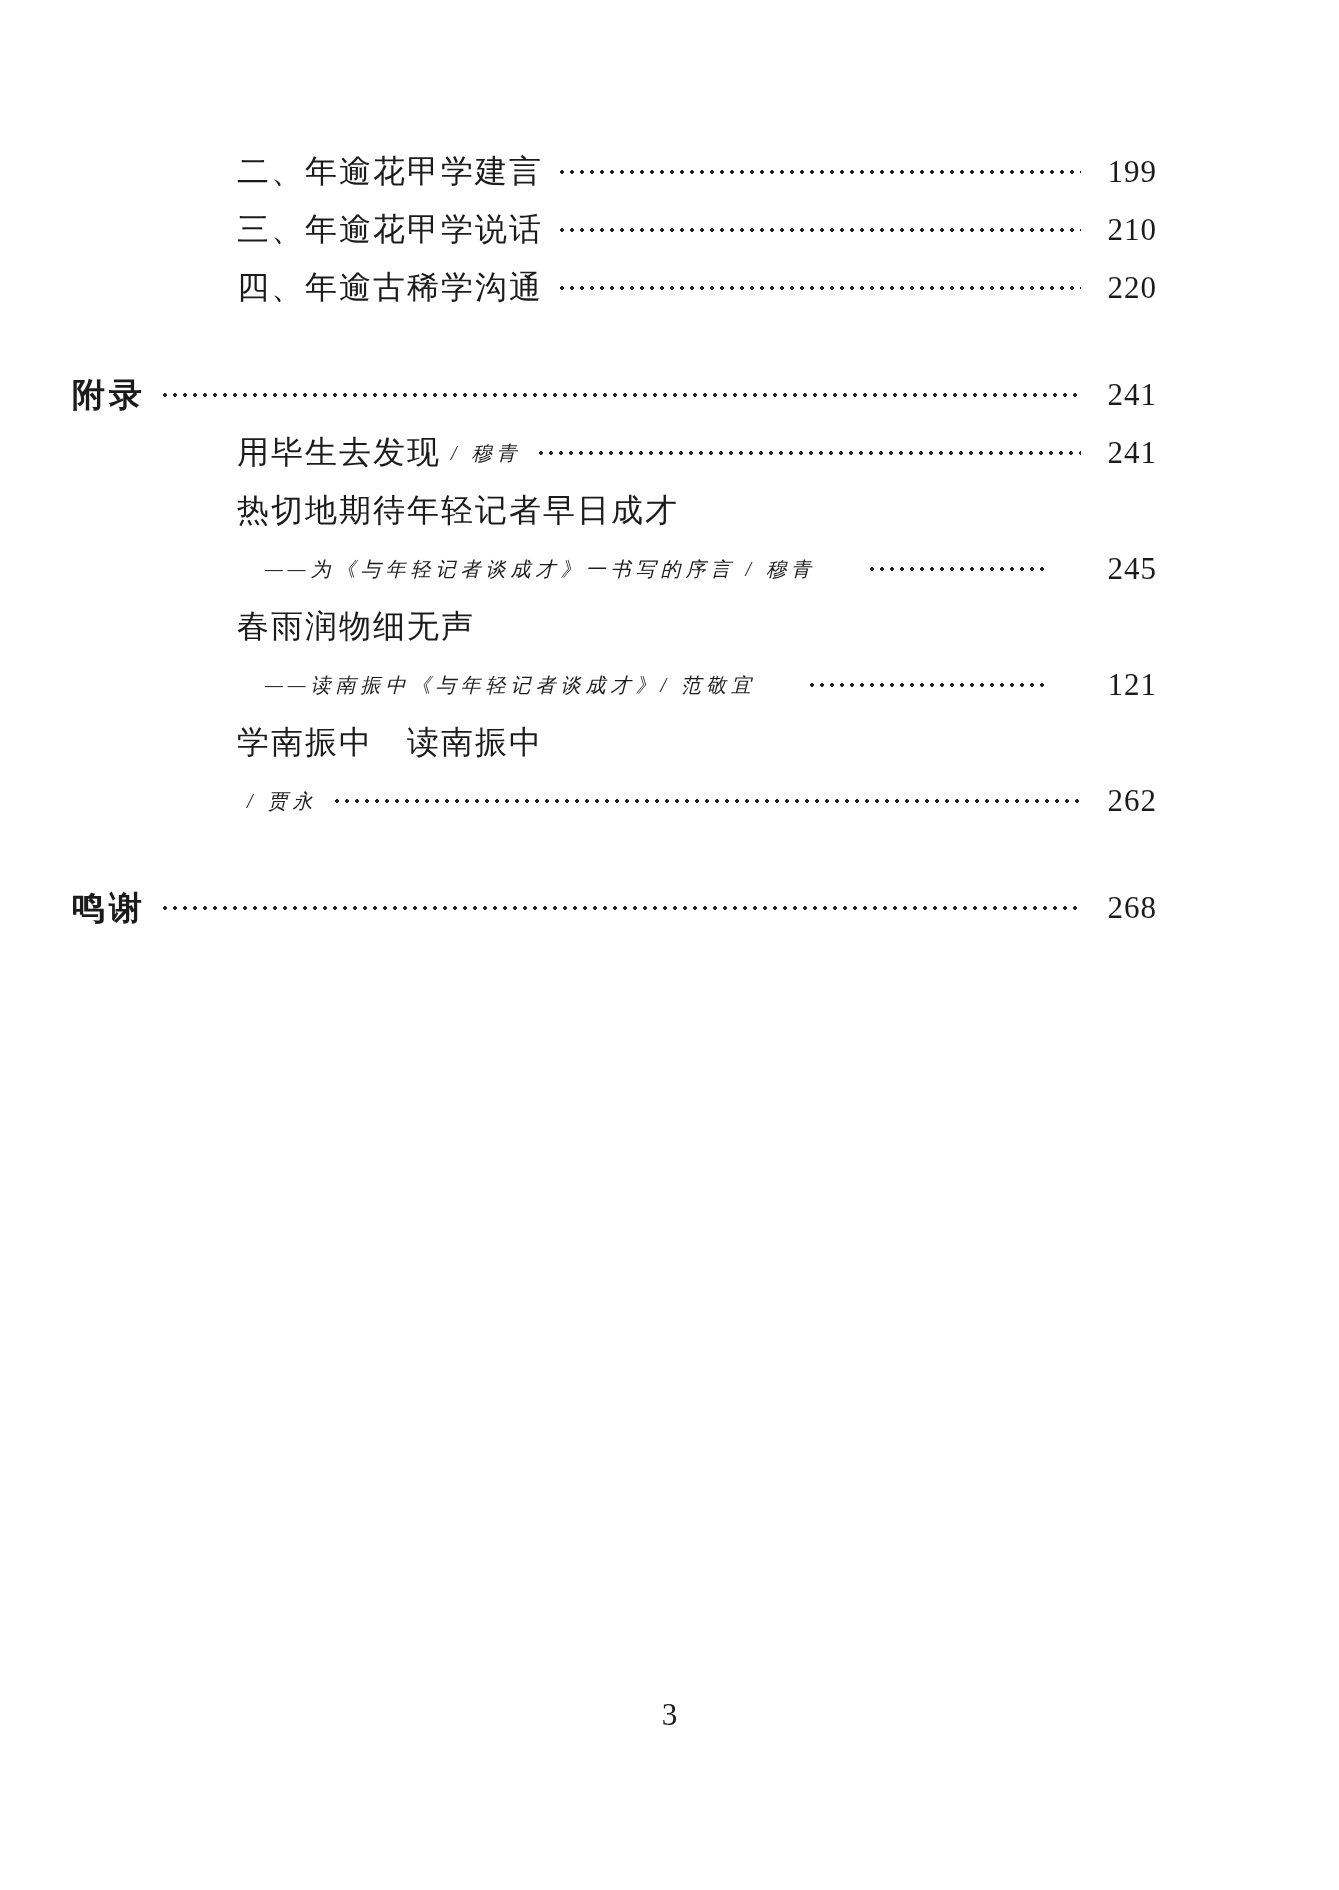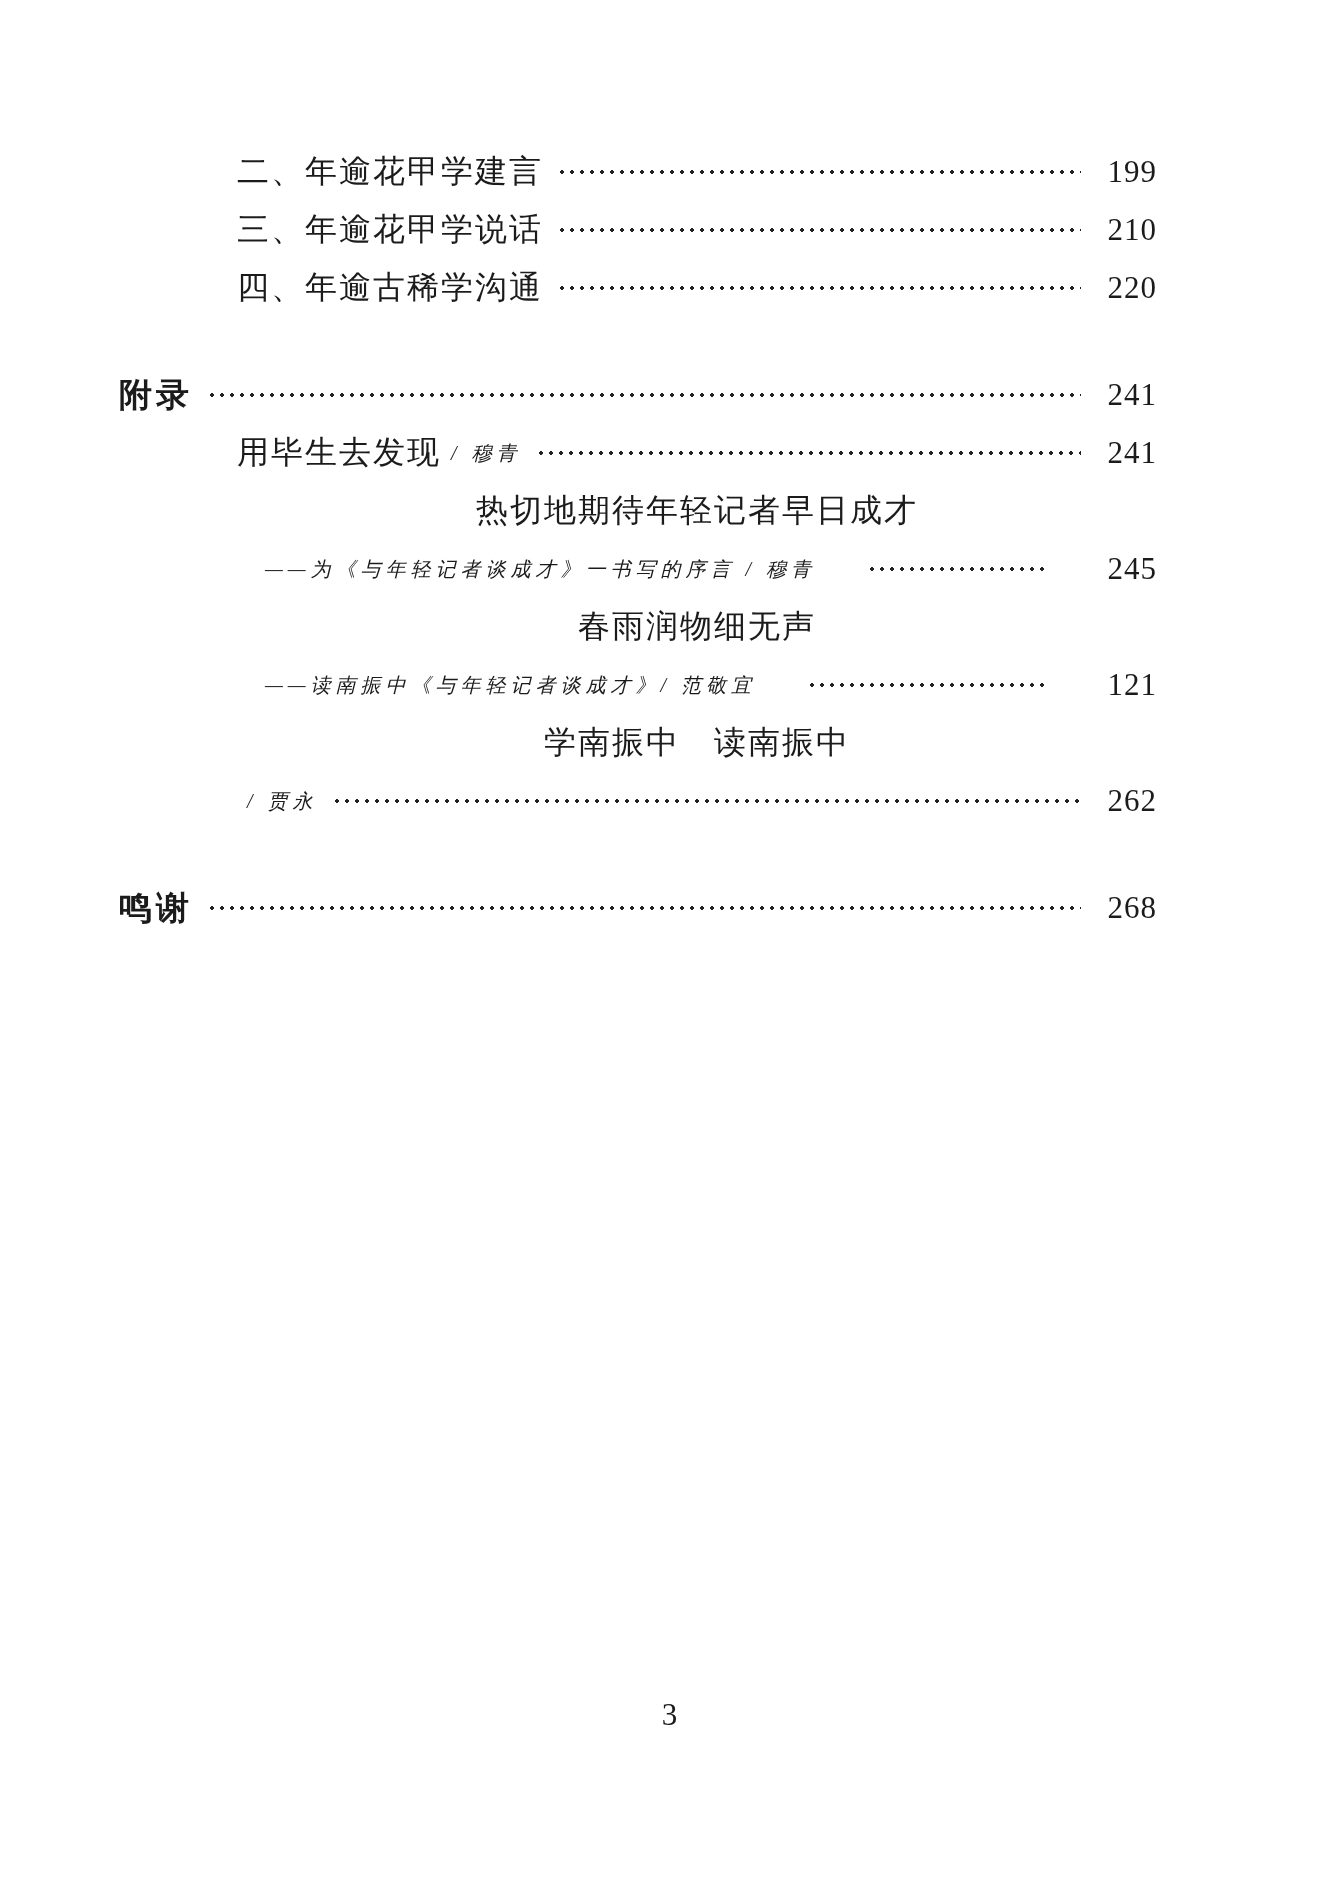--- a/index.html
+++ b/index.html
@@ -12,23 +12,22 @@
     color: #1b1b1b;
     font-family: "Liberation Serif", "DejaVu Serif", serif;
     overflow: hidden;
   }
   .toc { position: absolute; top: 143px; left: 0; width: 100%; }
   .line {
     display: flex;
     align-items: center;
     height: 58px;
     padding-right: 182px;
-    justify-content: center;
   }
-  .indent-header { padding-left: 119px; }
+  .indent-header { padding-left: 72px; }
   .indent-item   { padding-left: 237px; }
   .indent-sub    { padding-left: 265px; gap: 37px; }
   .gap-after { margin-bottom: 49px; }
   .t-main {
     font-size: 32px;
     letter-spacing: 2px;
     white-space: pre;
   }
   .t-bold {
     font-weight: bold;

